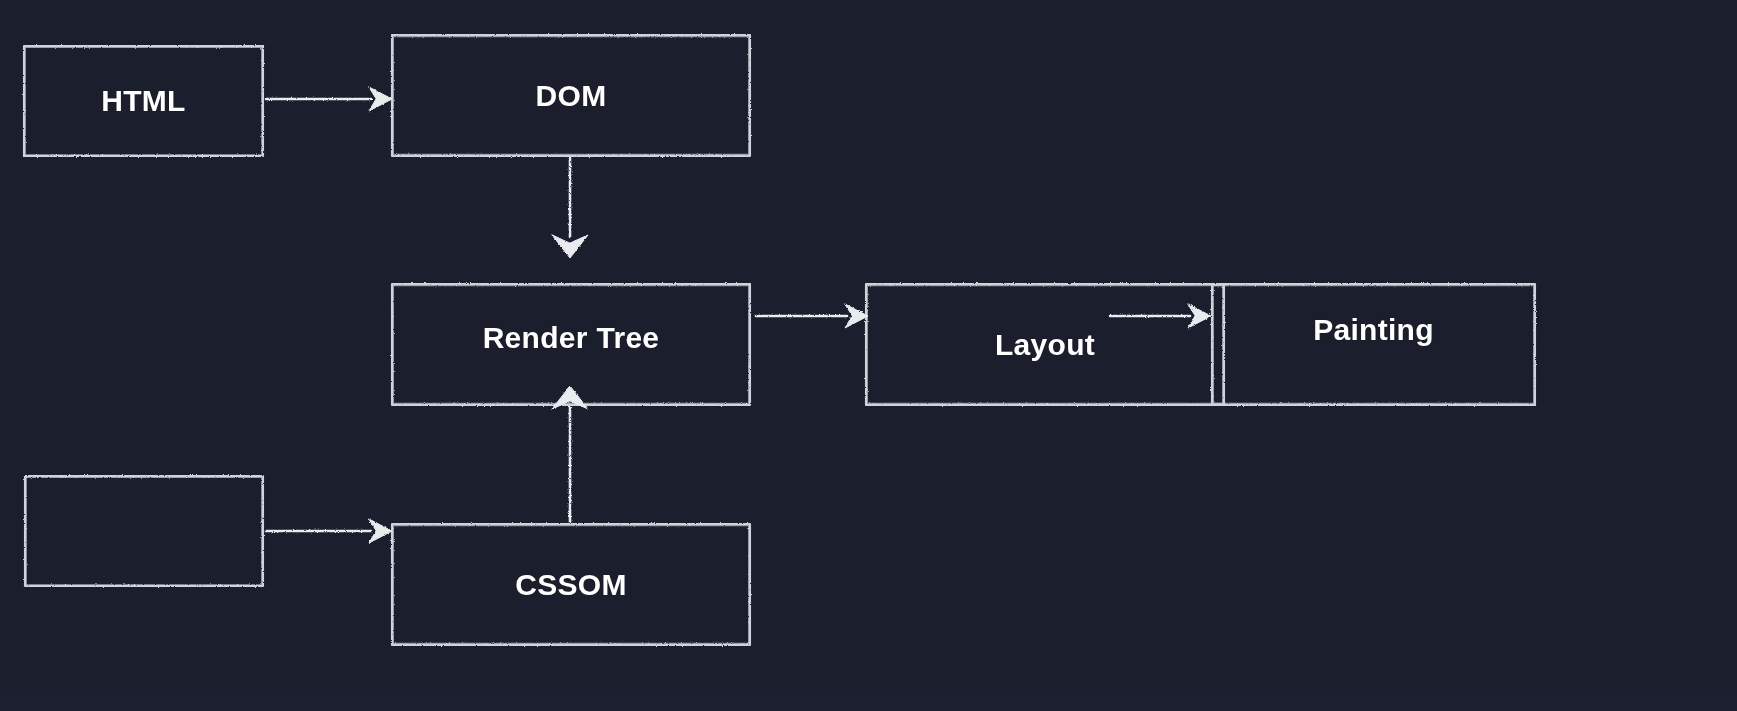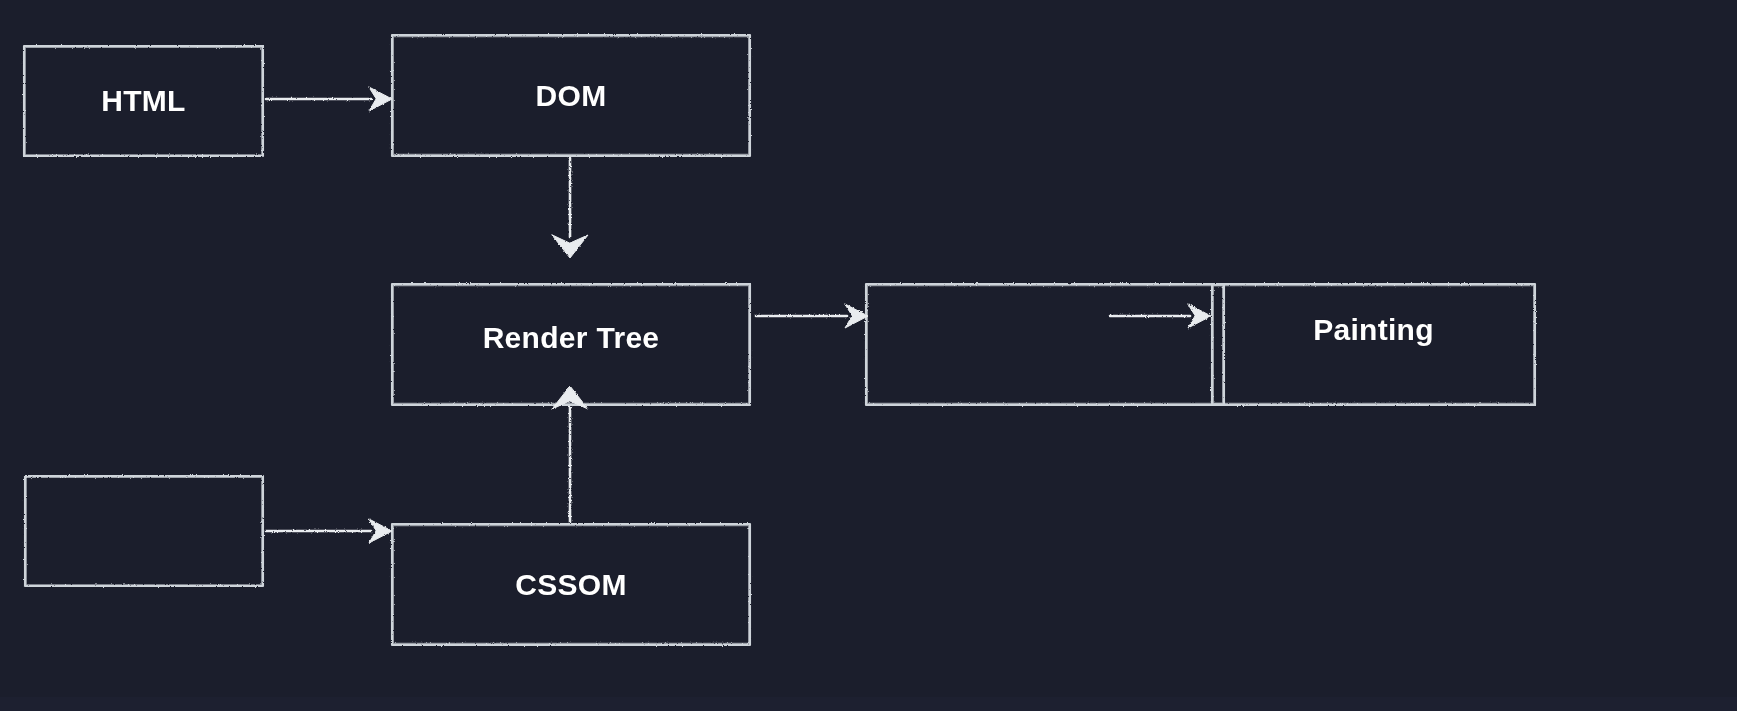--- a/index.html
+++ b/index.html
@@ -168,20 +168,23 @@
   </div>
 
   <div class="node" id="node-dom">
     <span class="node-label">DOM</span>
   </div>
 
   <div class="node" id="node-render">
     <span class="node-label">Render Tree</span>
   </div>
 
+  <div class="node" id="node-layout">
+    <span class="node-label">Layout</span>
+  </div>
 
   <div class="node" id="node-painting">
     <span class="node-label">Painting</span>
   </div>
 
 
   <div class="node" id="node-cssom">
     <span class="node-label">CSSOM</span>
   </div>
 

